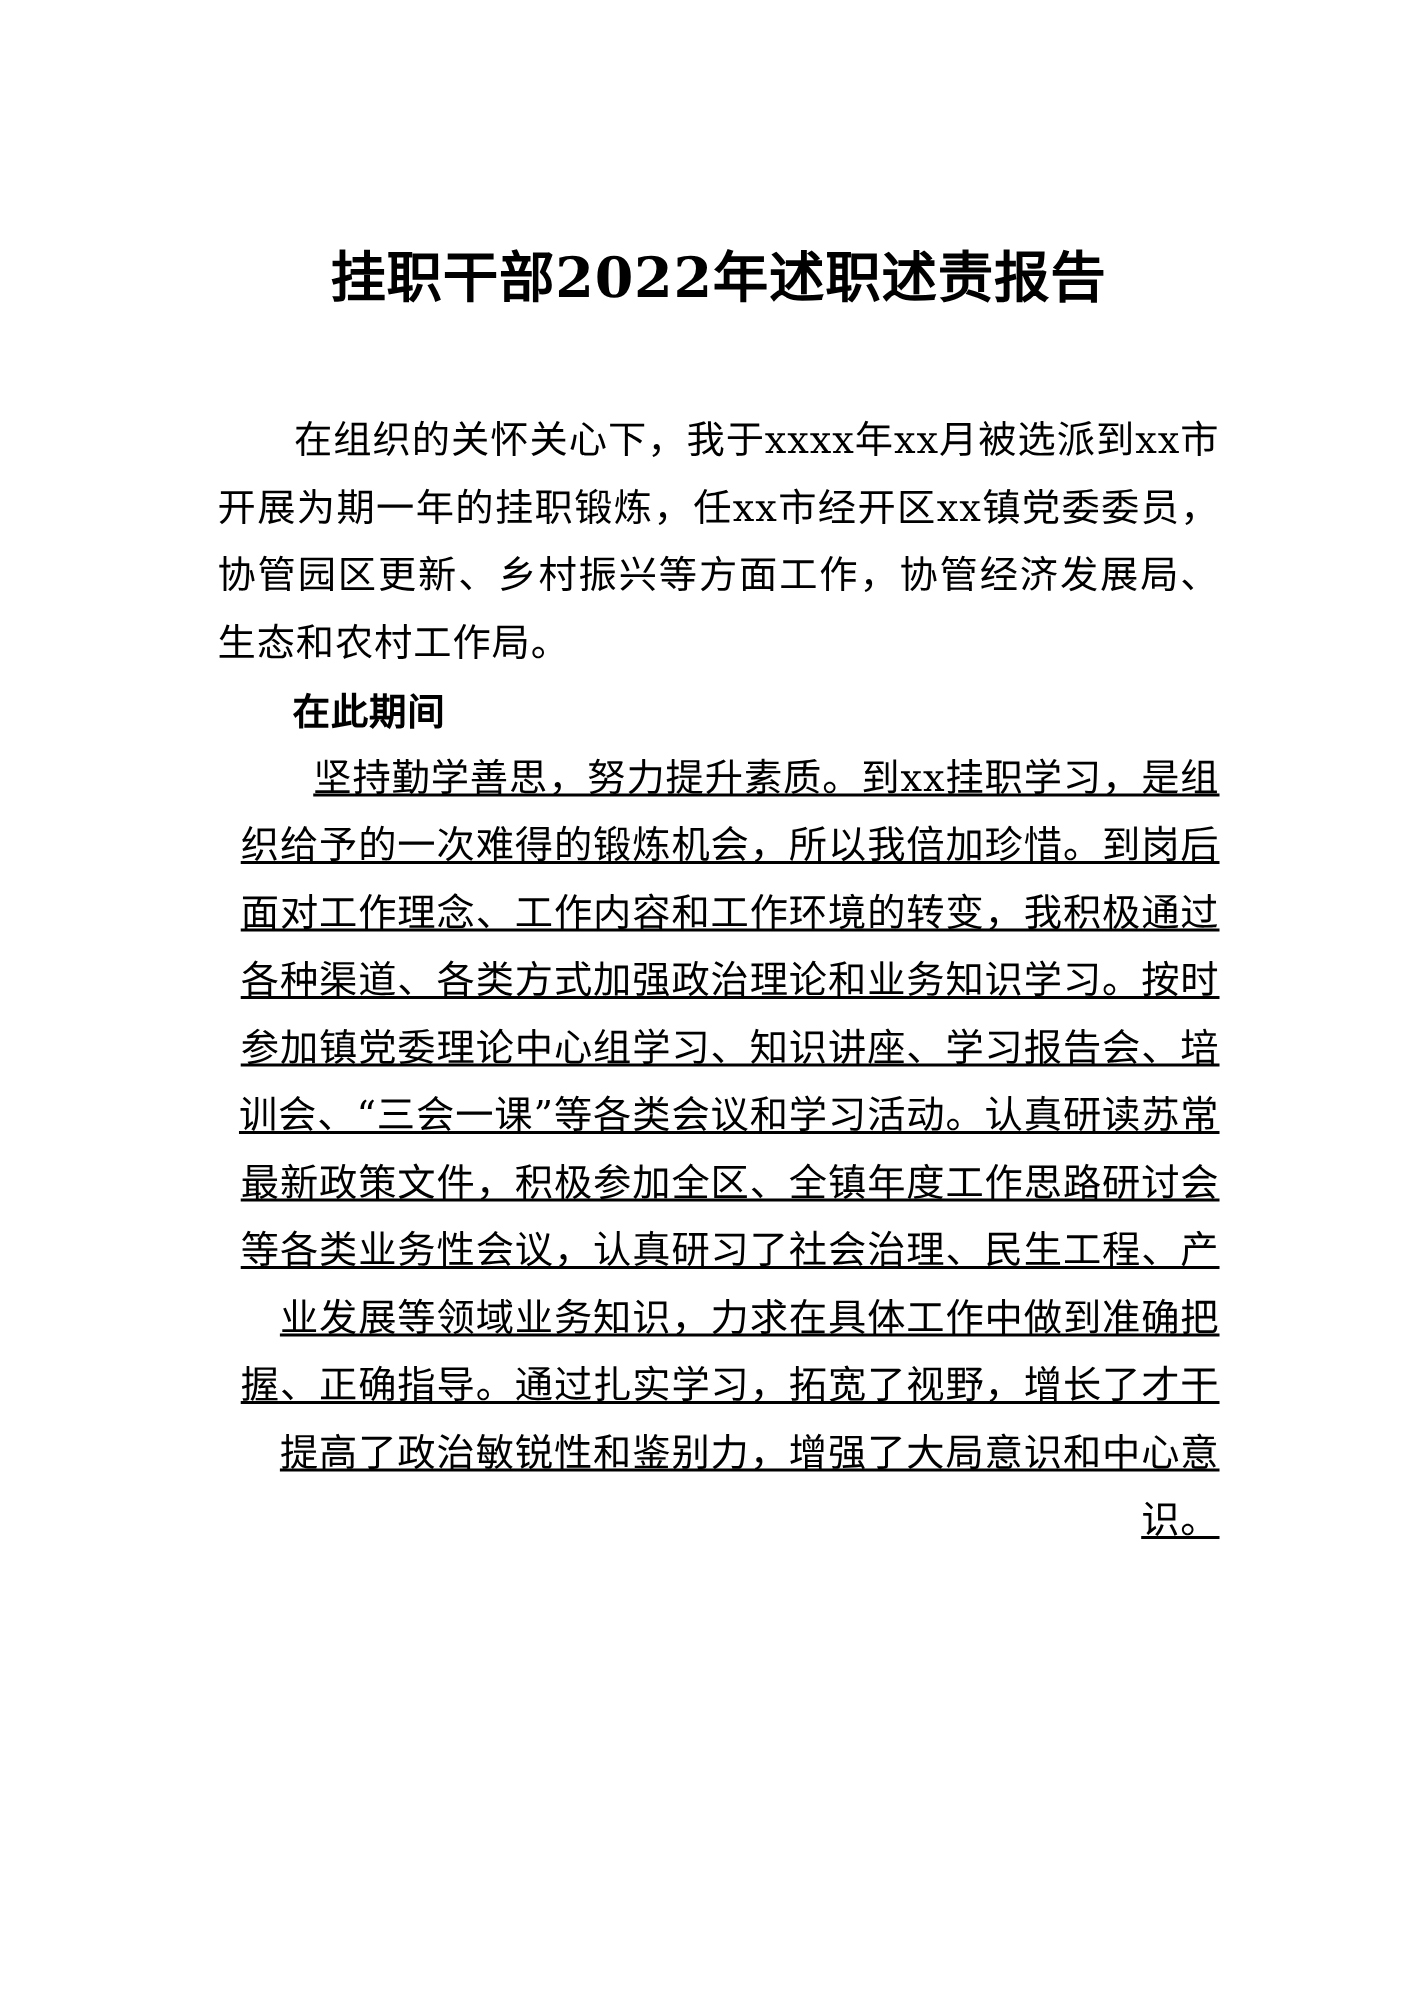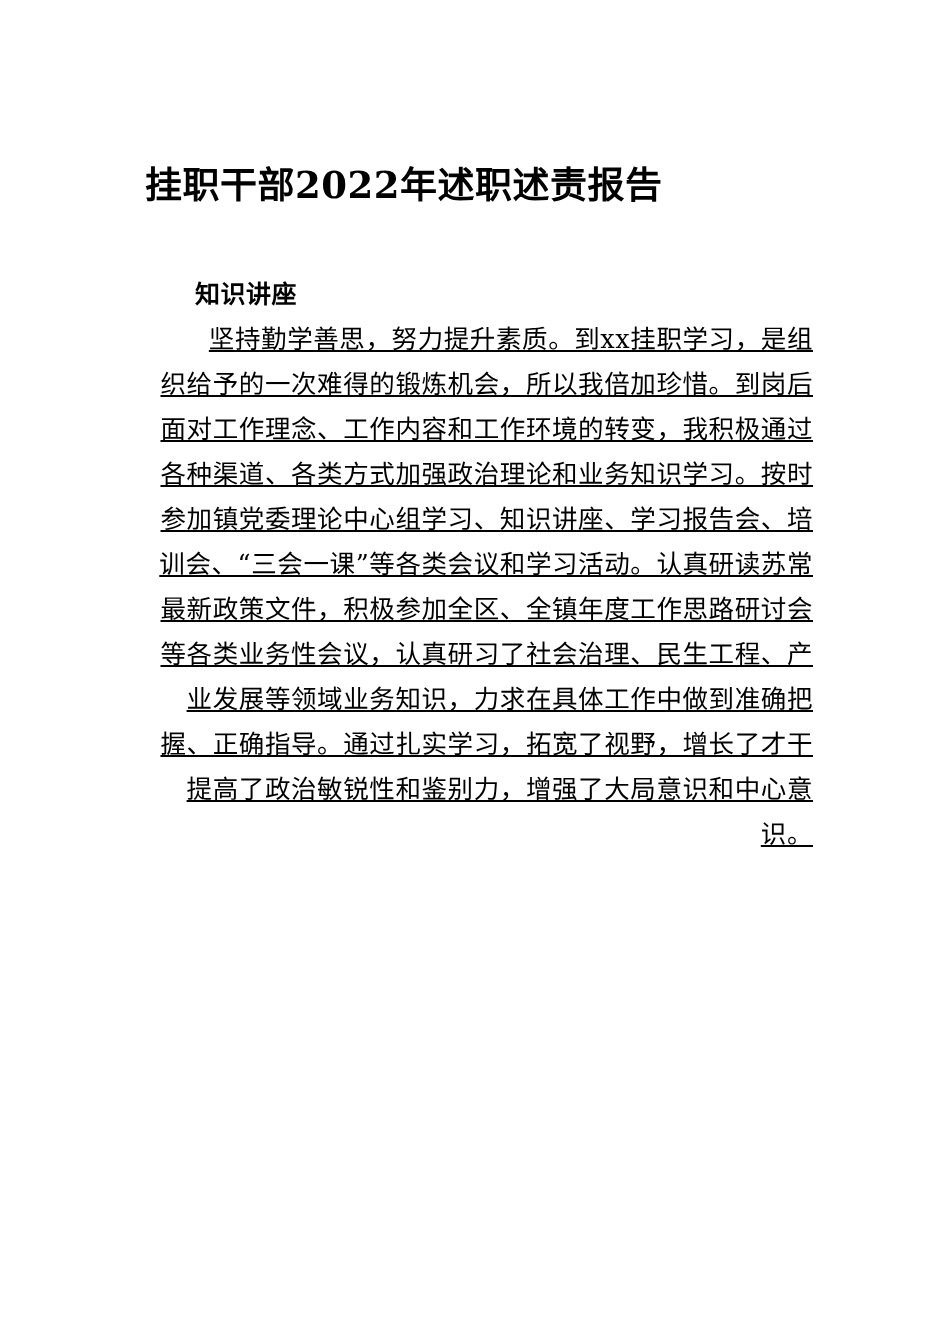--- a/index.html
+++ b/index.html
@@ -33,21 +33,21 @@
   }
 
   
   .doc-title {
     margin: 0;
     padding: 0;
     position: absolute;
     left: 0;
     top: 162px;
     width: 668px;
-    text-align: left;
+    text-align: center;
     font-family: "DejaVu Serif", "Liberation Serif", serif;
     font-weight: 700;
     font-size: 37px;
     line-height: 46px;
     letter-spacing: 0.5px;
     color: #000000;
     white-space: nowrap;
   }
 
   
@@ -92,21 +92,22 @@
 </head>
 <body>
 
 <div class="page">
   <div class="doc-body">
 
     <h1 class="doc-title">挂职干部2022年述职述责报告</h1>
 
     <div class="content">
 
+      <p class="para">在组织的关怀关心下，我于xxxx年xx月被选派到xx市开展为期一年的挂职锻炼，任xx市经开区xx镇党委委员，协管园区更新、乡村振兴等方面工作，协管经济发展局、生态和农村工作局。</p>
 
 
-      <h2 class="section-heading">知识讲座</h2>
+      <h2 class="section-heading">在此期间</h2>
 
       <p class="para">坚持勤学善思，努力提升素质。到xx挂职学习，是组织给予的一次难得的锻炼机会，所以我倍加珍惜。到岗后面对工作理念、工作内容和工作环境的转变，我积极通过各种渠道、各类方式加强政治理论和业务知识学习。按时参加镇党委理论中心组学习、知识讲座、学习报告会、培训会、“三会一课”等各类会议和学习活动。认真研读苏常最新政策文件，积极参加全区、全镇年度工作思路研讨会等各类业务性会议，认真研习了社会治理、民生工程、产业发展等领域业务知识，力求在具体工作中做到准确把握、正确指导。通过扎实学习，拓宽了视野，增长了才干提高了政治敏锐性和鉴别力，增强了大局意识和中心意识。</p>
 
     </div>
   </div>
 </div>
 
 </body></html>

